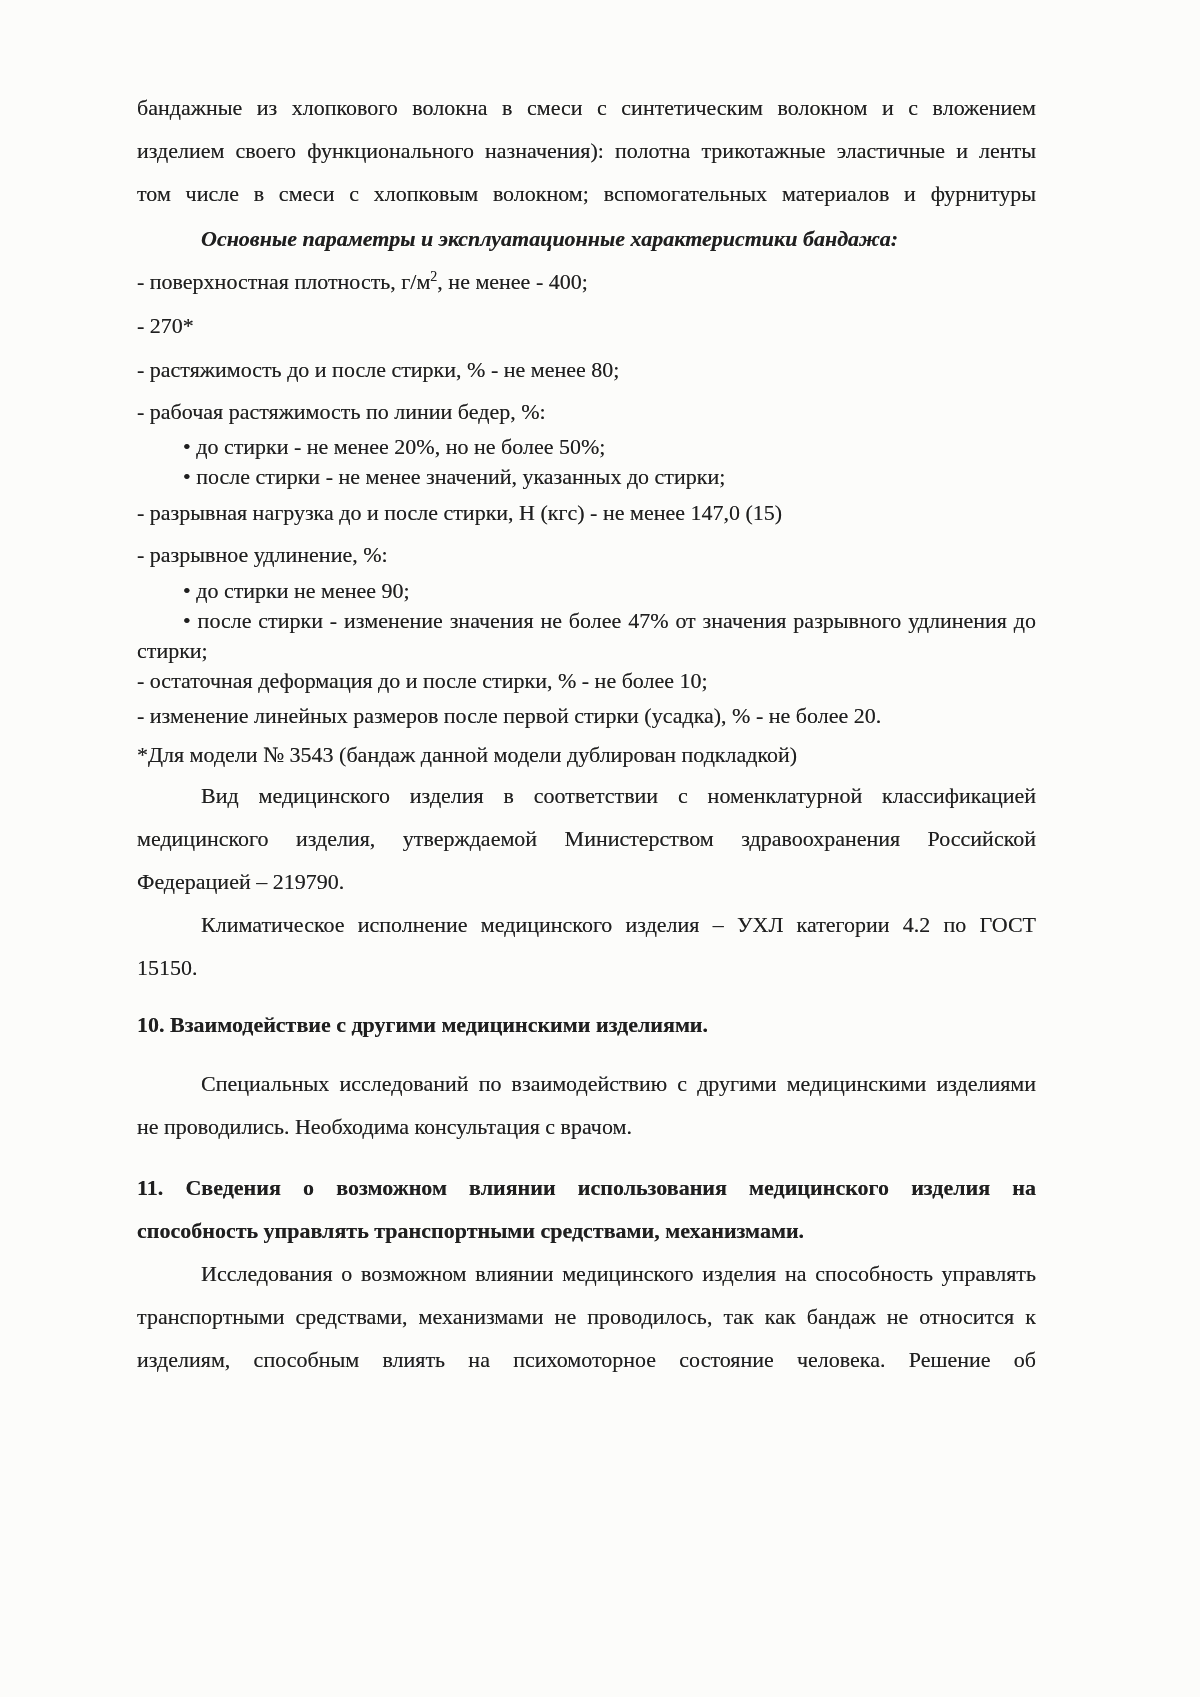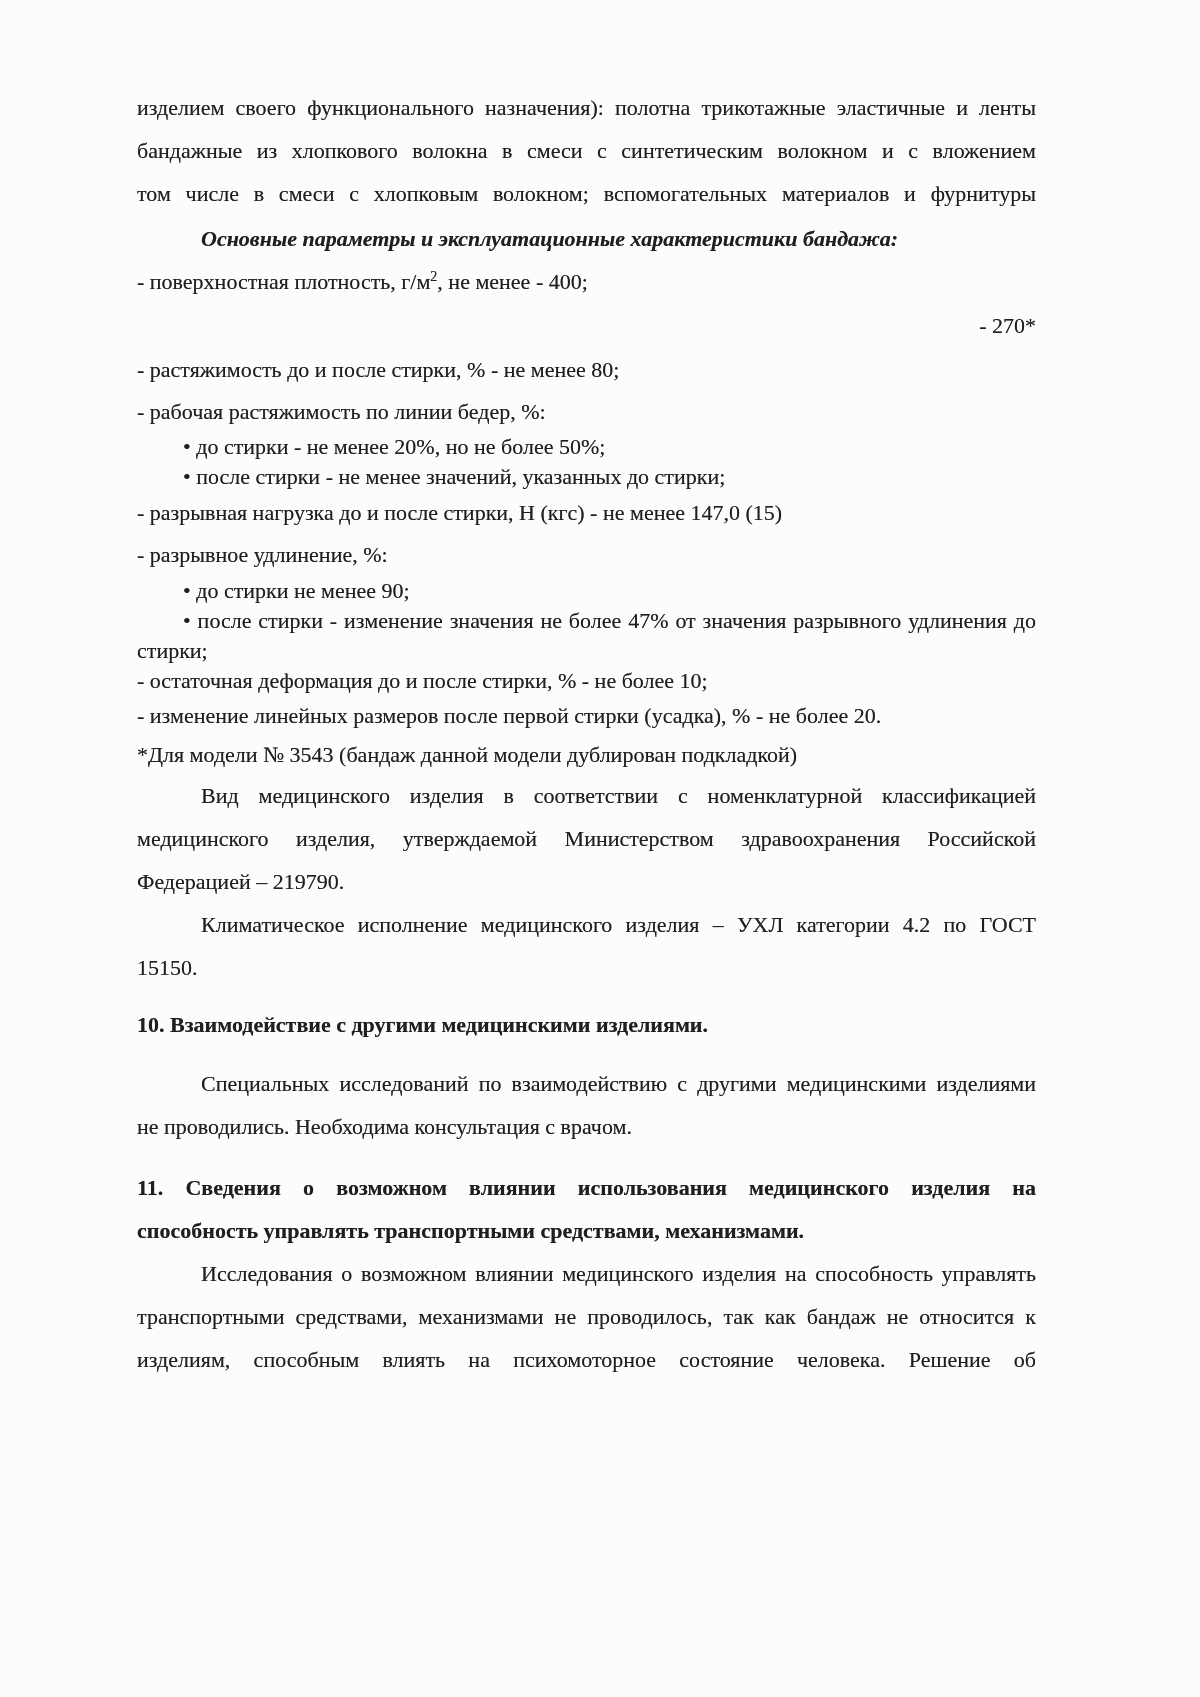--- a/index.html
+++ b/index.html
@@ -27,36 +27,36 @@
   .ind{text-indent:64px;}
   .bi{font-weight:bold;font-style:italic;}
   .b{font-weight:bold;}
   .heading-params{margin-top:2px;line-height:43px;}
   .spec44{line-height:44px;}
   .spec42{line-height:42px;}
   .spec40{line-height:40px;}
   .spec30{line-height:30px;}
   .sub{padding-left:46px;line-height:30px;}
   .hang{text-indent:46px;line-height:30px;text-align:justify;}
-  .ctr{text-align:right;}
+  .ctr{text-align:left;}
   .footnote{line-height:38px;}
   .mt14{margin-top:14px;}
   .mt16{margin-top:16px;}
   .mt18{margin-top:18px;}
   sup.sp{font-size:14px;vertical-align:super;line-height:0;}
 </style>
 </head>
 <body>
 
 <div class="page">
   <div class="content">
 
     <div>
+      <div class="ln jl">бандажные из хлопкового волокна в смеси с синтетическим волокном и с вложением</div>
       <div class="ln jl">изделием своего функционального назначения): полотна трикотажные эластичные и ленты</div>
-      <div class="ln jl">бандажные из хлопкового волокна в смеси с синтетическим волокном и с вложением</div>
       <div class="ln jl">том числе в смеси с хлопковым волокном; вспомогательных материалов и фурнитуры</div>
     </div>
 
     <div class="heading-params bi ind">Основные параметры и эксплуатационные характеристики бандажа:</div>
 
     <div class="spec44">
       <span>- поверхностная плотность, г/м</span><sup class="sp">2</sup><span>,  не менее - 400;</span>
     </div>
 
     <div class="spec44 ctr">- 270*</div>

